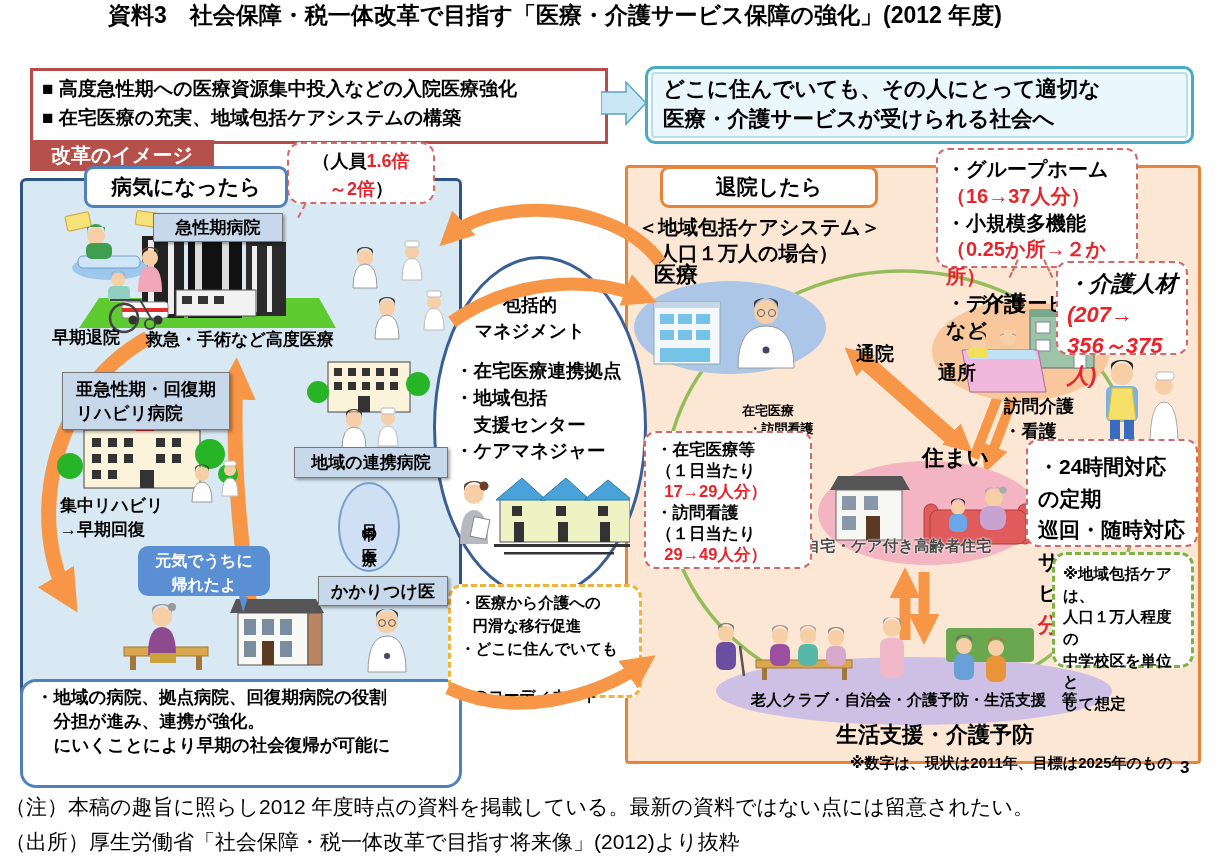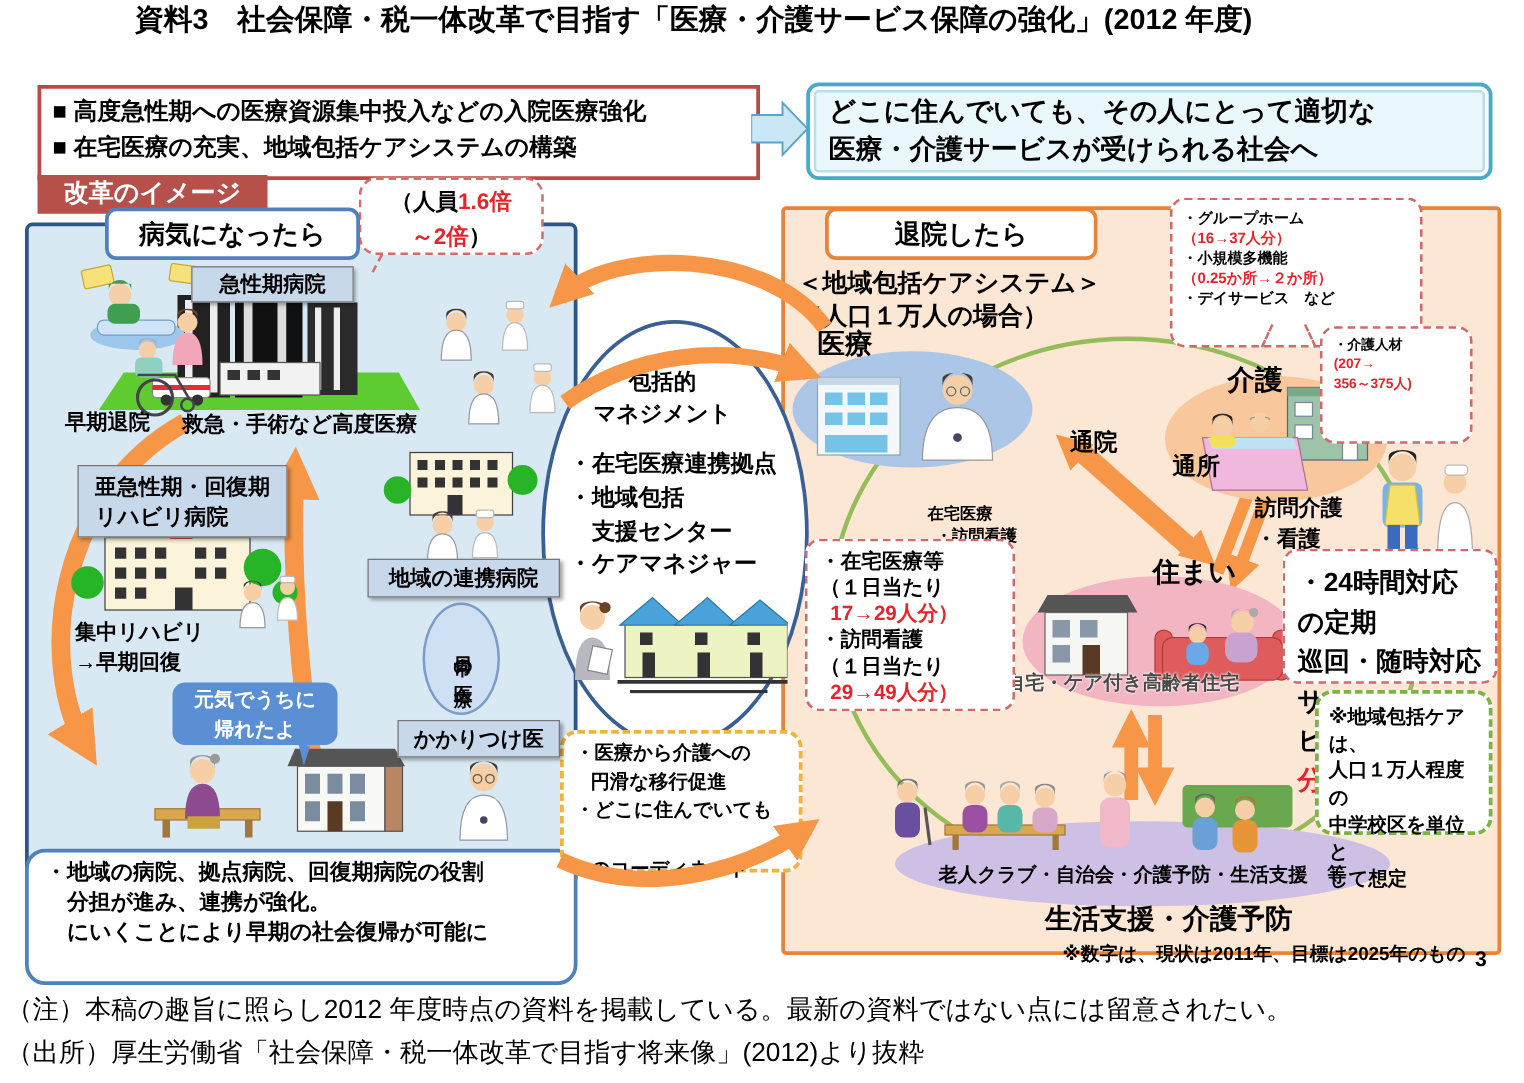--- a/index.html
+++ b/index.html
@@ -313,21 +313,21 @@
 
   <div class="abs z1 panel-r" style="left:625px;top:165px;width:570px;height:593px;"></div>
 
   <div class="abs z5 hdr-box" style="left:660px;top:166px;width:212px;height:36px;border:3px solid #e8833a;font-size:21px;">退院したら</div>
 
   <div class="abs b z5" style="left:638px;top:214px;font-size:20px;line-height:1.3;">
     <div>＜地域包括ケアシステム＞</div>
     <div>（人口１万人の場合）</div>
   </div>
 
-  <div class="abs z5 dashed-red" style="left:936px;top:158px;width:202px;height:120px;padding:6px 8px;box-sizing:border-box;font-size:12px;line-height:1.34;">
+  <div class="abs z5 dashed-red" style="left:936px;top:148px;width:202px;height:120px;padding:6px 8px;box-sizing:border-box;font-size:20px;line-height:1.34;">
     <div>・グループホーム</div>
     <div class="red">（16→37人分）</div>
     <div>・小規模多機能</div>
     <div class="red">（0.25か所→２か所）</div>
     <div>・デイサービス　など</div>
   </div>
   <div class="abs z5" style="left:1012px;top:262px;width:16px;height:20px;border-left:2px dashed #d06a6a;transform:rotate(25deg);"></div>
   <div class="abs z5" style="left:1032px;top:262px;width:16px;height:20px;border-right:2px dashed #d06a6a;transform:rotate(-25deg);"></div>
 
   <div class="abs z3" style="left:634px;top:281px;width:192px;height:93px;background:#abc6e6;border-radius:50%;"></div>
@@ -367,21 +367,21 @@
       </g>
     <polygon points="24,52 100,52 108,94 32,94" fill="#f0b8dc" stroke="#b06a9a"></polygon>
     <polygon points="28,52 96,52 100,61 32,61" fill="#bfe3f5"></polygon>
     <circle cx="40" cy="44" r="8" fill="#f6cfa6"></circle>
       <path d="M32,42 a8,8 0 0 1 16,0 l0,-5 a8,4 0 0 0 -16,0 z" fill="#222"></path>
     <rect x="30" y="50" width="20" height="10" rx="4" fill="#f2e05a"></rect>
     <circle cx="70" cy="40" r="8" fill="#f6cfa6"></circle>
       <path d="M62,38 a4,3 0 0 1 4,-2 M74,36 a4,3 0 0 1 4,2" stroke="#999" fill="none"></path>
   </svg>
 
-  <div class="abs z5 dashed-red" style="left:1056px;top:261px;width:122px;height:94px;padding:6px 9px;box-sizing:border-box;font-size:11px;line-height:1.4;">
+  <div class="abs z5 dashed-red" style="left:1056px;top:261px;width:132px;height:94px;padding:6px 9px;box-sizing:border-box;font-size:22px;line-height:1.4;font-style:italic;">
     <div>・介護人材</div>
     <div class="red">(207→</div>
     <div class="red">356～375人)</div>
   </div>
 
   <svg class="abs z4" style="left:1086px;top:352px;" width="108" height="132" viewBox="0 0 108 132">
     <circle cx="36" cy="22" r="11" fill="#f6cfa6"></circle>
     <path d="M25,20 a11,11 0 0 1 22,0 l0,-7 a11,5 0 0 0 -22,0 z" fill="#222"></path>
     <rect x="20" y="34" width="32" height="36" rx="6" fill="#7ab3e0"></rect>
     <polygon points="26,36 46,36 50,68 22,68" fill="#f5e06a" stroke="#d8be3a"></polygon>

